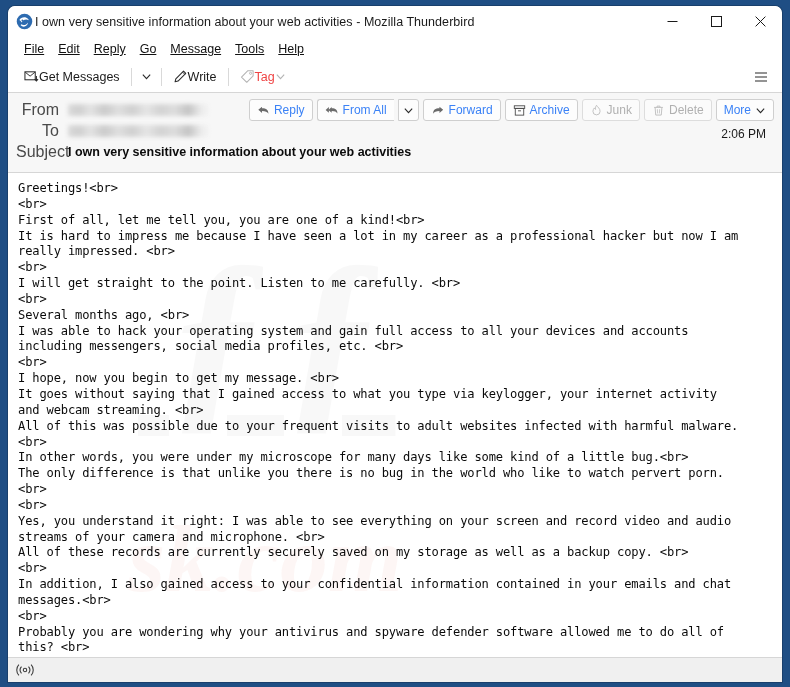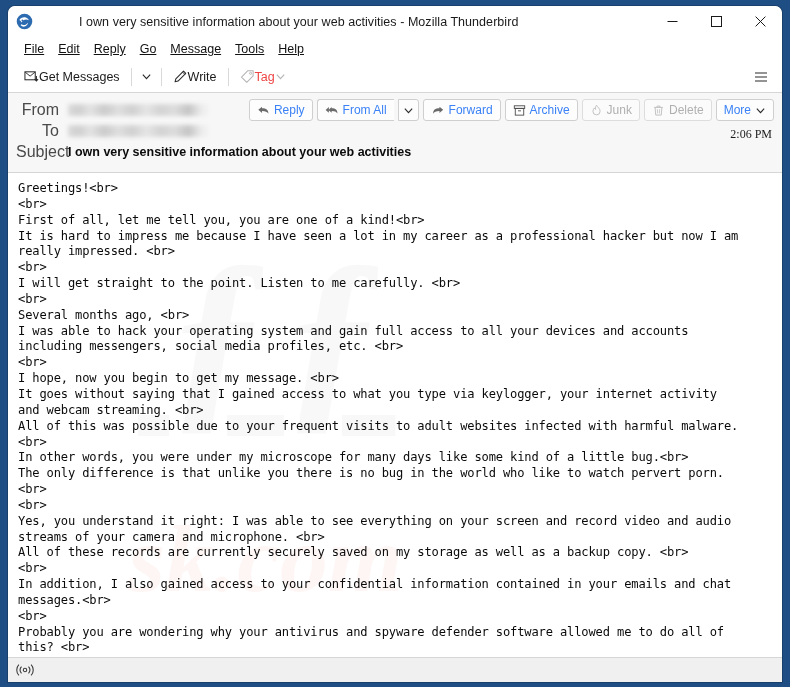--- a/index.html
+++ b/index.html
@@ -37,21 +37,20 @@
   
   #titlebar {
     height: 31px;
     min-height: 31px;
     background: #ffffff;
     display: flex;
     align-items: center;
     padding-left: 8px;
     border-radius: 7px 7px 0 0;
     position: relative;
-    gap: 44px;
   }
   #tb-logo { width: 17px; height: 17px; flex: 0 0 17px; margin-right: 2px; }
   #tb-title {
     font-size: 12.5px;
     color: #1a1a1a;
     white-space: nowrap;
     letter-spacing: .05px;
   }
   #wincontrols {
     position: absolute;
@@ -171,25 +170,24 @@
     border: 1px solid #cfcfcf;
     border-radius: 3px;
     cursor: default;
     white-space: nowrap;
   }
   .abtn.disabled { color: #b0b0b0; border-color: #ddd; background:#fbfbfb; }
   .abtn.joined-left  { border-radius: 3px 0 0 3px; border-right: none; }
   .abtn.joined-right { border-radius: 0 3px 3px 0; padding: 0 4px; }
   #msgtime {
     position: absolute;
-    right: 10px;
+    right: 16px;
     top: 34px;
     font-size: 12px;
     color: #1a1a1a;
-    font-family: Liberation Serif, serif;
   }
 
   
   #msgbody {
     flex: 1 1 auto;
     position: relative;
     background: #ffffff;
     overflow: hidden;
     padding: 8px 6px 0 10px;
   }

